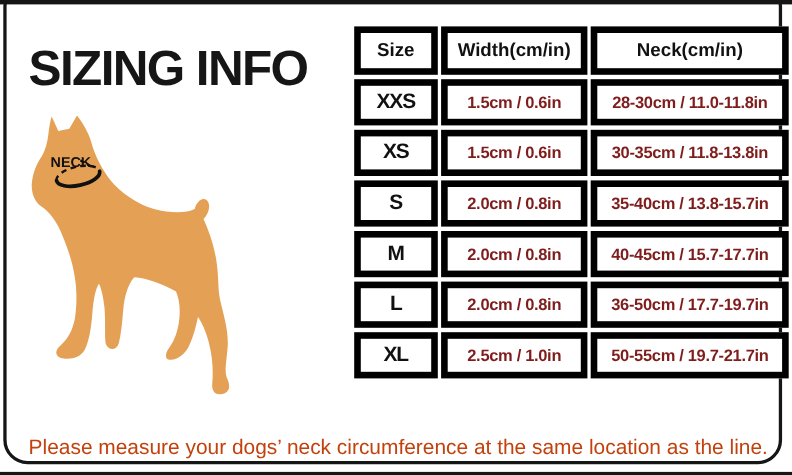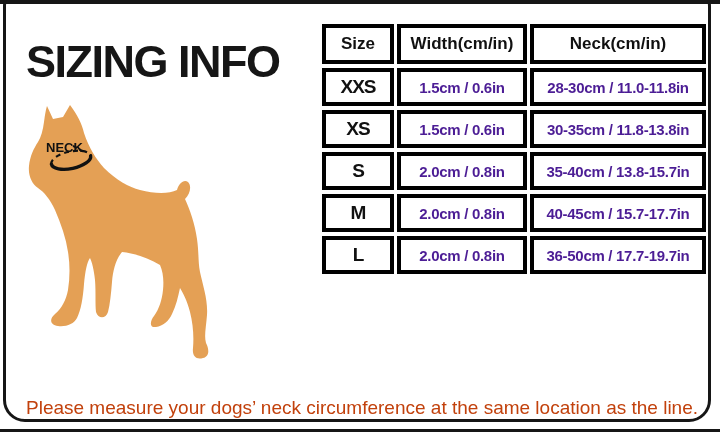--- a/index.html
+++ b/index.html
@@ -18,30 +18,30 @@
     font-size:45px;font-weight:bold;letter-spacing:-1.5px;color:#161616;
     white-space:nowrap;
   }
   .dog-wrap{position:absolute;left:26px;top:100px;width:200px;height:265px;}
   .neck-text{font:bold 13px "Liberation Sans",sans-serif;fill:#111111;}
   table.size-table{
     position:absolute;left:319px;top:20px;
     border-collapse:separate;border-spacing:3px 4px;
   }
   .size-table th,.size-table td{
-    border:4px solid #000000;background:#ffffff;text-align:center;
+    border:6px solid #000000;background:#ffffff;text-align:center;
     vertical-align:middle;padding:0;
   }
   .size-table th{height:32px;font-size:17px;font-weight:bold;color:#111111;}
   .size-table td{height:30px;}
   .col-size{width:64px;}
   .col-width{width:122px;}
   .col-neck{width:168px;}
   td.cell-size{font-size:19px;font-weight:bold;color:#111111;letter-spacing:-1px;}
-  td.cell-val{font-size:15px;font-weight:bold;color:#4c1d95;letter-spacing:-0.3px;white-space:nowrap;margin-left:20px;}
+  td.cell-val{font-size:15px;font-weight:bold;color:#7f1d1d;letter-spacing:-0.3px;white-space:nowrap;margin-left:20px;}
   .note{
     position:absolute;left:26px;top:397px;width:680px;
     font-size:19px;color:#c2410c;white-space:nowrap;
   }
 </style>
 </head>
 <body>
 
 <div class="strip-top"></div>
 <div class="panel"></div>
@@ -124,16 +124,21 @@
     <tr>
       <td class="cell-size">M</td>
       <td class="cell-val">2.0cm / 0.8in</td>
       <td class="cell-val">40-45cm / 15.7-17.7in</td>
     </tr>
     <tr>
       <td class="cell-size">L</td>
       <td class="cell-val">2.0cm / 0.8in</td>
       <td class="cell-val">36-50cm / 17.7-19.7in</td>
     </tr>
+    <tr>
+      <td class="cell-size">XL</td>
+      <td class="cell-val">2.5cm / 1.0in</td>
+      <td class="cell-val">50-55cm / 19.7-21.7in</td>
+    </tr>
   </tbody>
 </table>
 
 <div class="note">Please measure your dogs’  neck circumference at the same location as the line.</div>
 
 </body></html>

